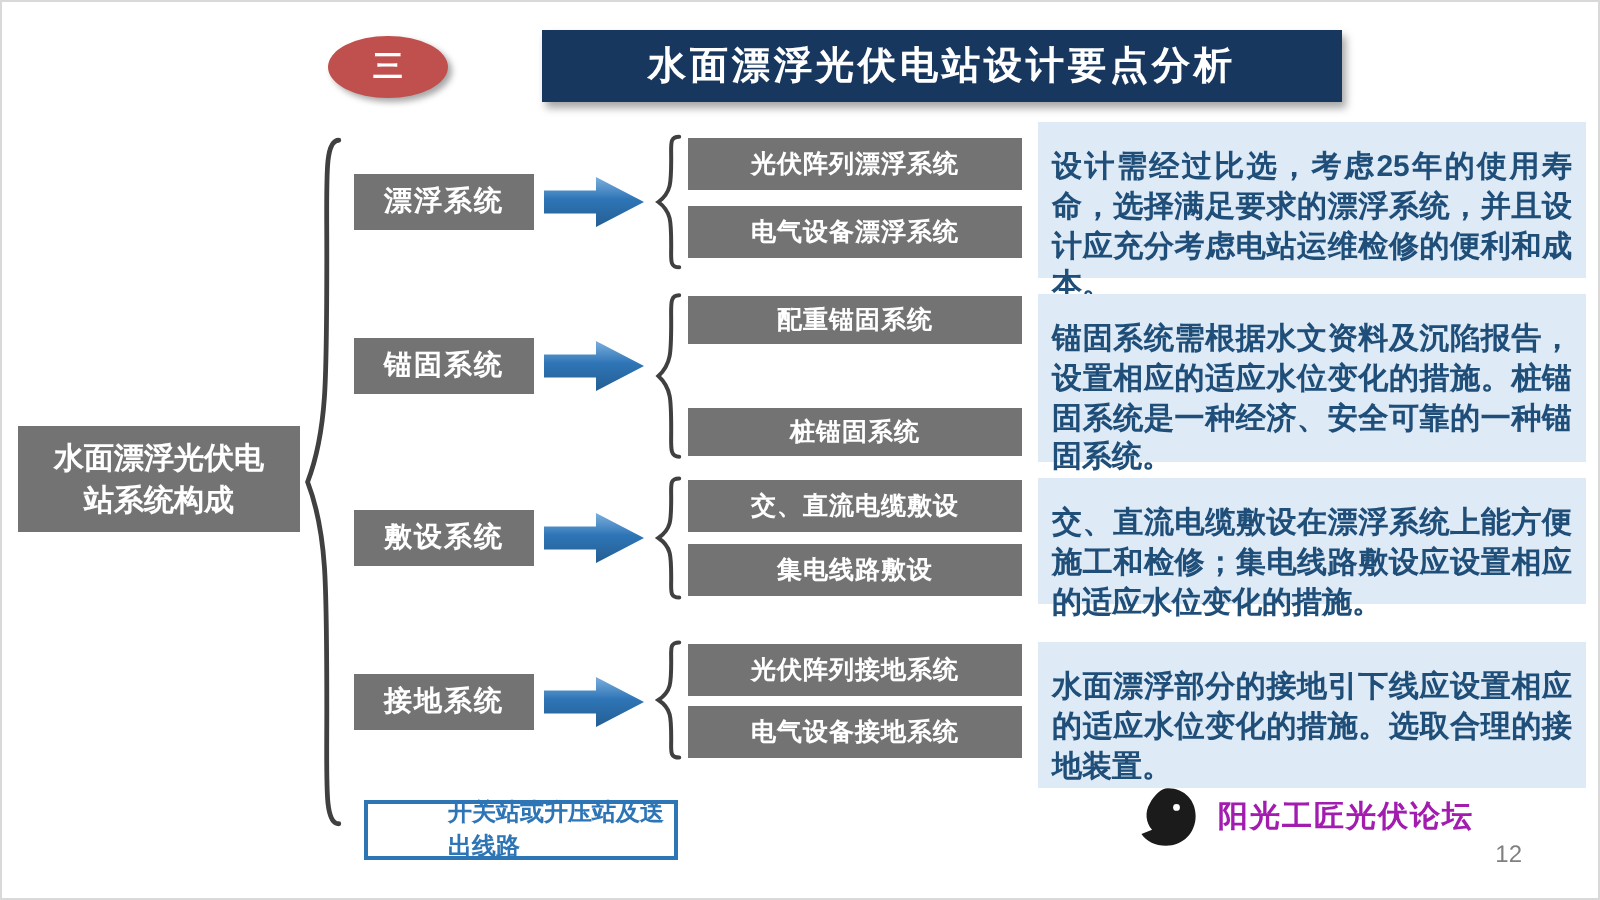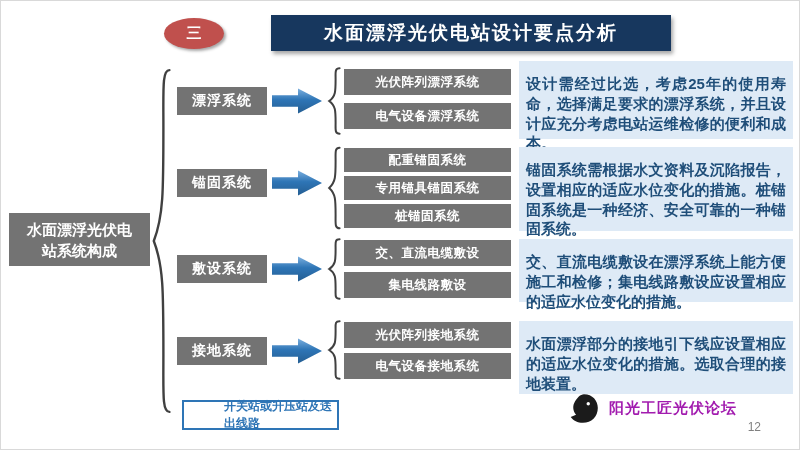--- a/index.html
+++ b/index.html
@@ -75,21 +75,20 @@
   <div class="abs box-blue sub-box" style="top:68px;height:26px">光伏阵列漂浮系统</div>
   <div class="abs box-blue sub-box" style="top:102px;height:26px">电气设备漂浮系统</div>
   <div class="abs desc" style="top:60px;height:78px">设计需经过比选，考虑25年的使用寿命，选择满足要求的漂浮系统，并且设计应充分考虑电站运维检修的便利和成本。</div>
 
   <div class="abs box-blue sys-label" style="top:168px">锚固系统</div>
   <div class="abs arrow" style="top:169px"></div>
   <svg class="brace" style="left:325px;top:145px;width:16px;height:84px" viewBox="0 0 20 100" preserveAspectRatio="none">
     <path d="M17,2 C11,2 12,7 12,18 C12,36 12,43 4,50 C12,57 12,64 12,82 C12,93 11,98 17,98"></path>
   </svg>
   <div class="abs box-blue sub-box" style="top:147px;height:24px">配重锚固系统</div>
-  <div class="abs box-blue sub-box" style="top:175px;height:24px">专用锚具锚固系统</div>
   <div class="abs desc" style="top:146px;height:84px">锚固系统需根据水文资料及沉陷报告，设置相应的适应水位变化的措施。桩锚固系统是一种经济、安全可靠的一种锚固系统。</div>
   <div class="abs box-blue sub-box" style="top:203px;height:24px">桩锚固系统</div>
 
   <div class="abs box-blue sys-label" style="top:254px">敷设系统</div>
   <div class="abs arrow" style="top:255px"></div>
   <svg class="brace" style="left:325px;top:237px;width:16px;height:62px" viewBox="0 0 20 100" preserveAspectRatio="none">
     <path d="M17,2 C11,2 12,7 12,18 C12,36 12,43 4,50 C12,57 12,64 12,82 C12,93 11,98 17,98"></path>
   </svg>
   <div class="abs box-blue sub-box" style="top:239px;height:26px">交、直流电缆敷设</div>
   <div class="abs box-blue sub-box" style="top:271px;height:26px">集电线路敷设</div>

